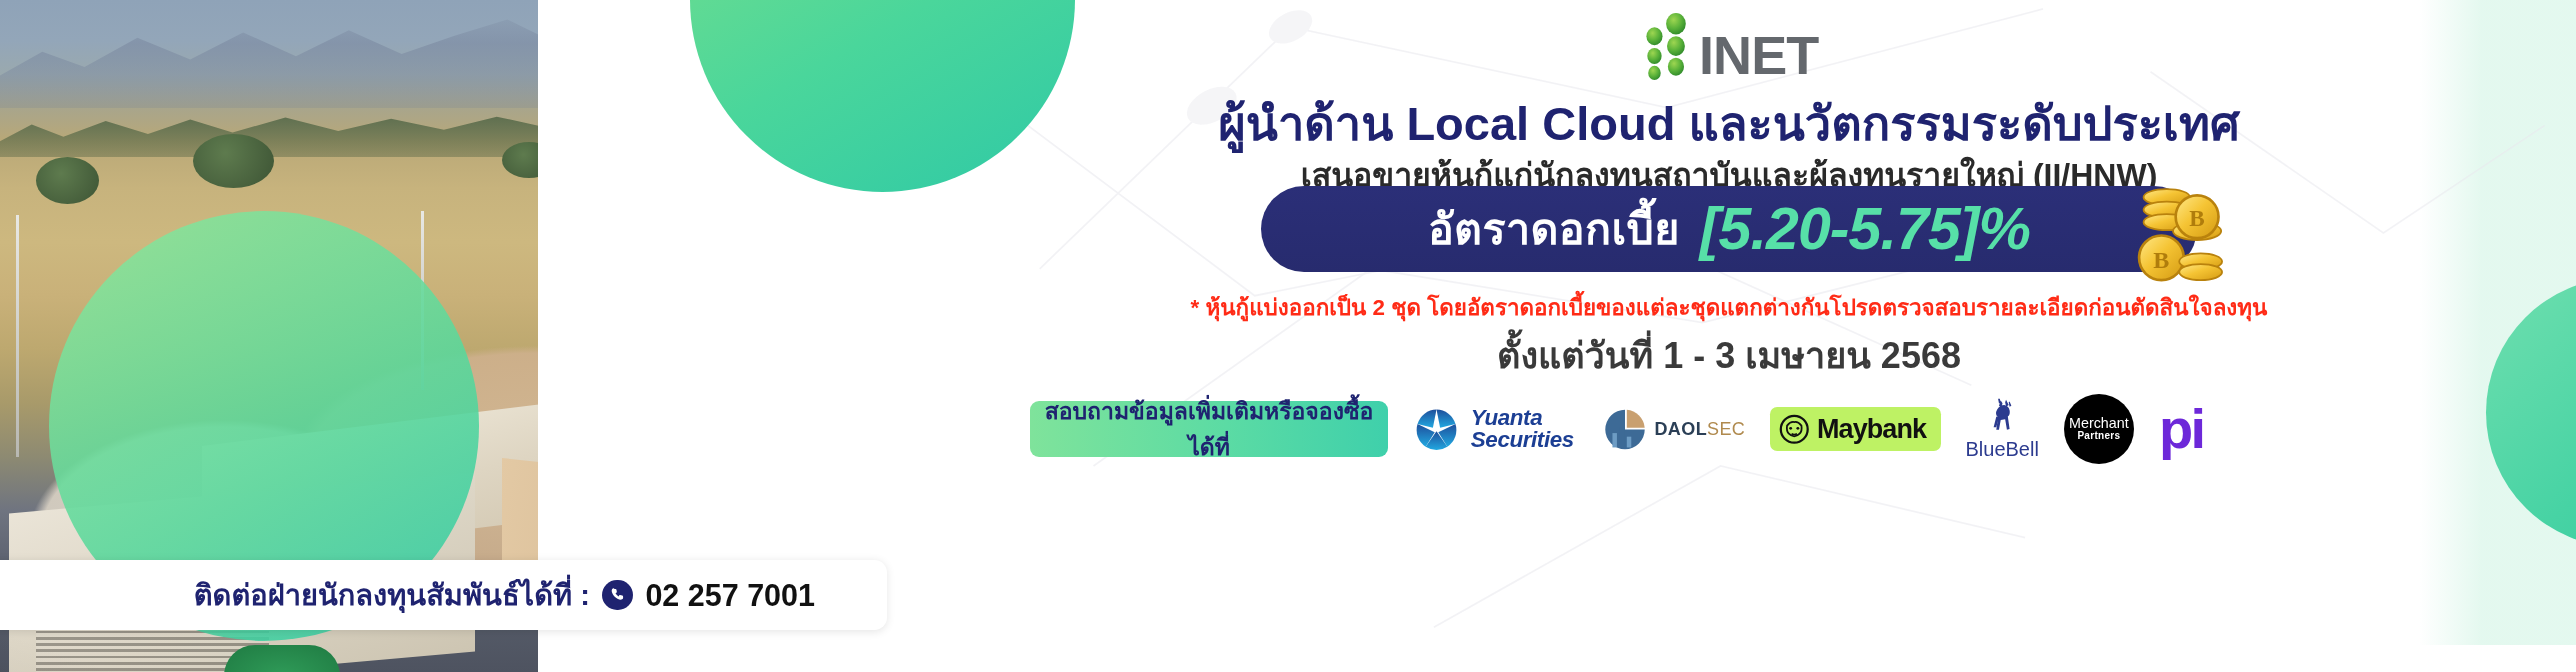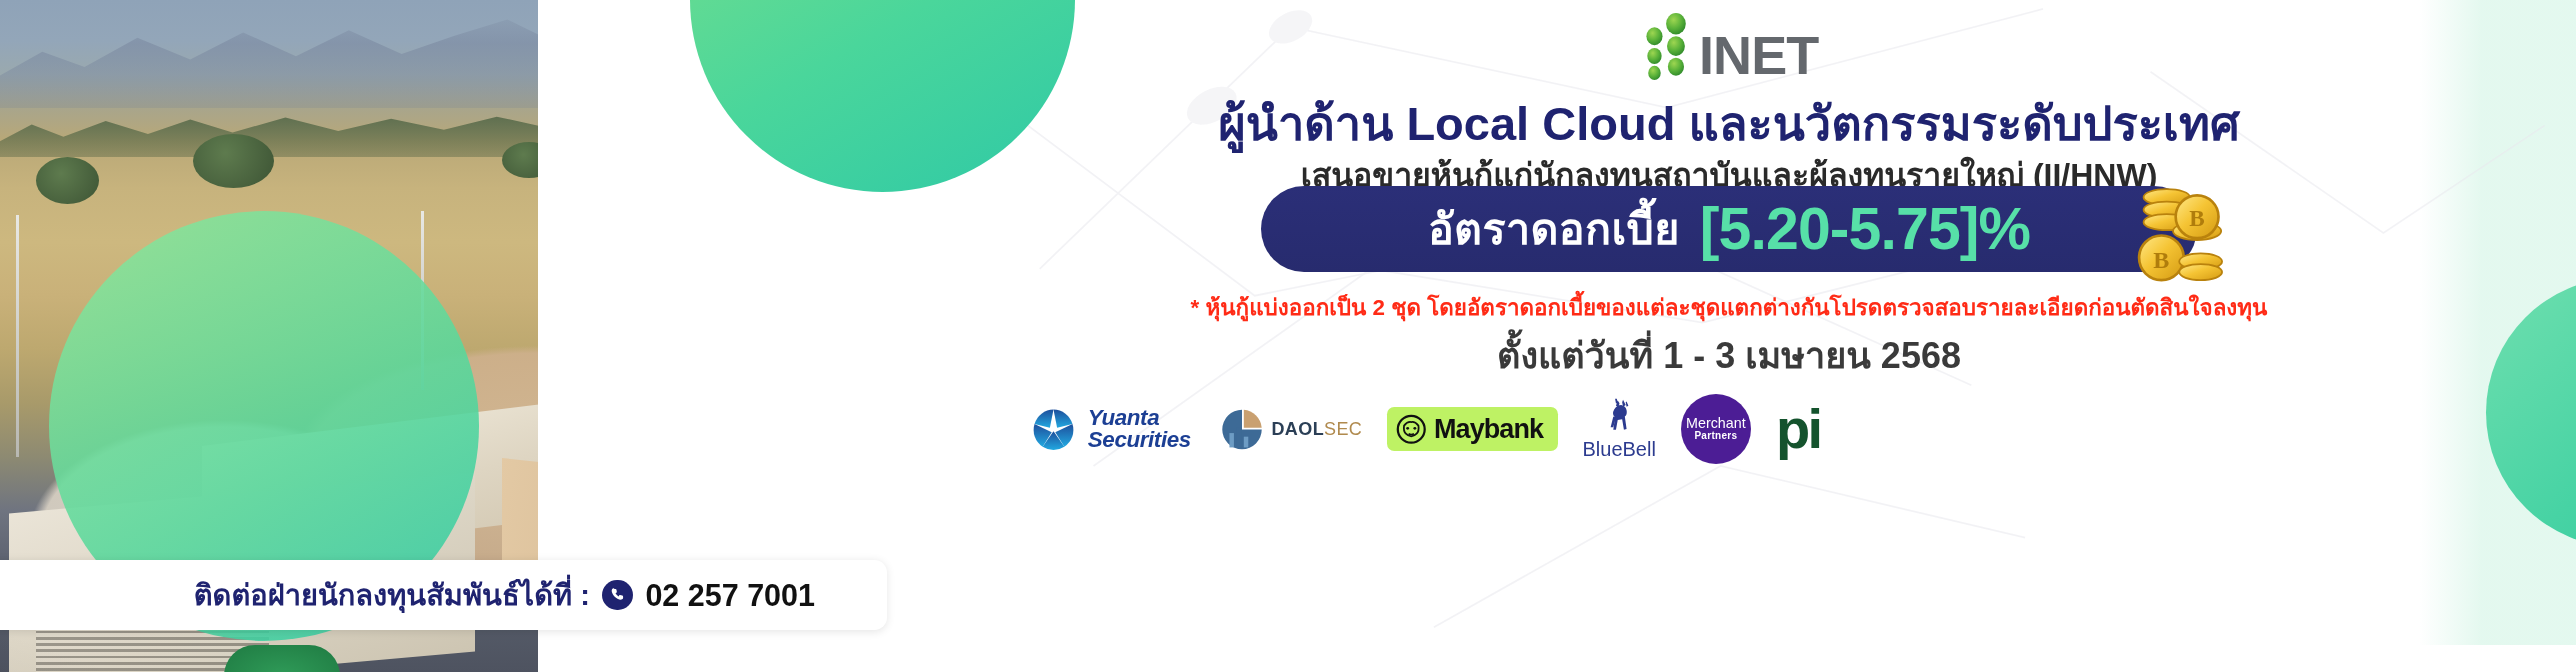--- a/index.html
+++ b/index.html
@@ -179,21 +179,21 @@
   .rate-box {
     position:absolute; left:231px; top:186px; width:936px; height:86px;
     background:linear-gradient(180deg,#2b2f78 0%,#272b6e 100%);
     border-radius:45px;
     display:flex; align-items:center; justify-content:center; gap:20px;
   }
   .rate-label {
     font-size:43px; font-weight:bold; color:#ffffff; letter-spacing:0.4px;
   }
   .rate-value {
-    font-size:59px; font-weight:bold; color:#57e0a8; letter-spacing:-0.9px;
+    font-size:59px; font-weight:bold; color:#57e0a8; letter-spacing:-0.9px;font-style:italic;
   }
   .coins {
     position:absolute; right:-34px; top:-21.5px; width:116px; height:125px;
   }
 
   .footnote {
     position:absolute; left:0; top:289px; width:1398px; text-align:center;
     font-size:22.4px; color:#ff2b16; font-weight:bold; white-space:nowrap;
   }
   .dateline {
@@ -223,26 +223,26 @@
   .daol-word { font-size:18px; font-weight:bold; color:#2b3f56; letter-spacing:0.4px; }
   .daol-word .sec { color:#b08a4e; font-weight:normal; }
   .maybank {
     background:#bef264; border-radius:7.2px; padding:6.3px 14.3px 6.3px 9px;
     gap:7.2px; align-items:center;
   }
   .maybank-word { font-size:27px; font-weight:bold; color:#111; letter-spacing:-0.9px; }
   .bluebell { flex-direction:column; gap:1.8px; }
   .bluebell-word { font-size:20px; font-weight:normal; color:#2c3b8f; }
   .merchant {
-    width:70px; height:70px; border-radius:50%; background:#4c1d95;
+    width:70px; height:70px; border-radius:50%; background:#000000;
     flex-direction:column; color:#fff; line-height:1.05;
   }
   .merchant-1 { font-size:14.3px; }
   .merchant-2 { font-size:10px; font-weight:bold; letter-spacing:0.3px; }
-  .pi-word { font-size:56px; font-weight:bold; color:#14532d; letter-spacing:-2.7px; line-height:.8; }
+  .pi-word { font-size:56px; font-weight:bold; color:#6d28d9; letter-spacing:-2.7px; line-height:.8; }
 
   
   .contact {
     position:absolute; left:-9px; top:560px; width:896px; height:70px;
     background:#ffffff; border-radius:0 12.5px 12.5px 0;
     display:flex; align-items:center; justify-content:flex-end;
     padding-right:72px; gap:12.5px;
     box-shadow:0 1.8px 9px rgba(0,0,0,.10);
   }
   .contact-label { font-size:29px; font-weight:bold; color:#1f2370; white-space:nowrap;margin-left:24px; }
@@ -355,20 +355,21 @@
           <ellipse cx="96" cy="120" rx="24" ry="9" fill="url(#gold)" stroke="#b9820d" stroke-width="2"></ellipse>
         </g>
       </svg>
     </div>
 
     <div class="footnote">* หุ้นกู้แบ่งออกเป็น 2 ชุด โดยอัตราดอกเบี้ยของแต่ละชุดแตกต่างกันโปรดตรวจสอบรายละเอียดก่อนตัดสินใจลงทุน</div>
     <div class="dateline">ตั้งแต่วันที่ 1 - 3 เมษายน 2568</div>
 
     <div class="broker-row">
 
+      <button class="cta-btn">สอบถามข้อมูลเพิ่มเติมหรือจองซื้อได้ที่</button>
 
       <div class="logo-cell yuanta">
         <svg width="47" height="47" viewBox="0 0 52 52">
           <defs>
             <linearGradient id="yg" x1="0" y1="0" x2="0" y2="1">
               <stop offset="0%" stop-color="#1e4f9c"></stop>
               <stop offset="100%" stop-color="#22a8e0"></stop>
             </linearGradient>
           </defs>
           <path d="M26 4 A22 22 0 0 1 47 20 L30 24 Z" fill="url(#yg)"></path>

